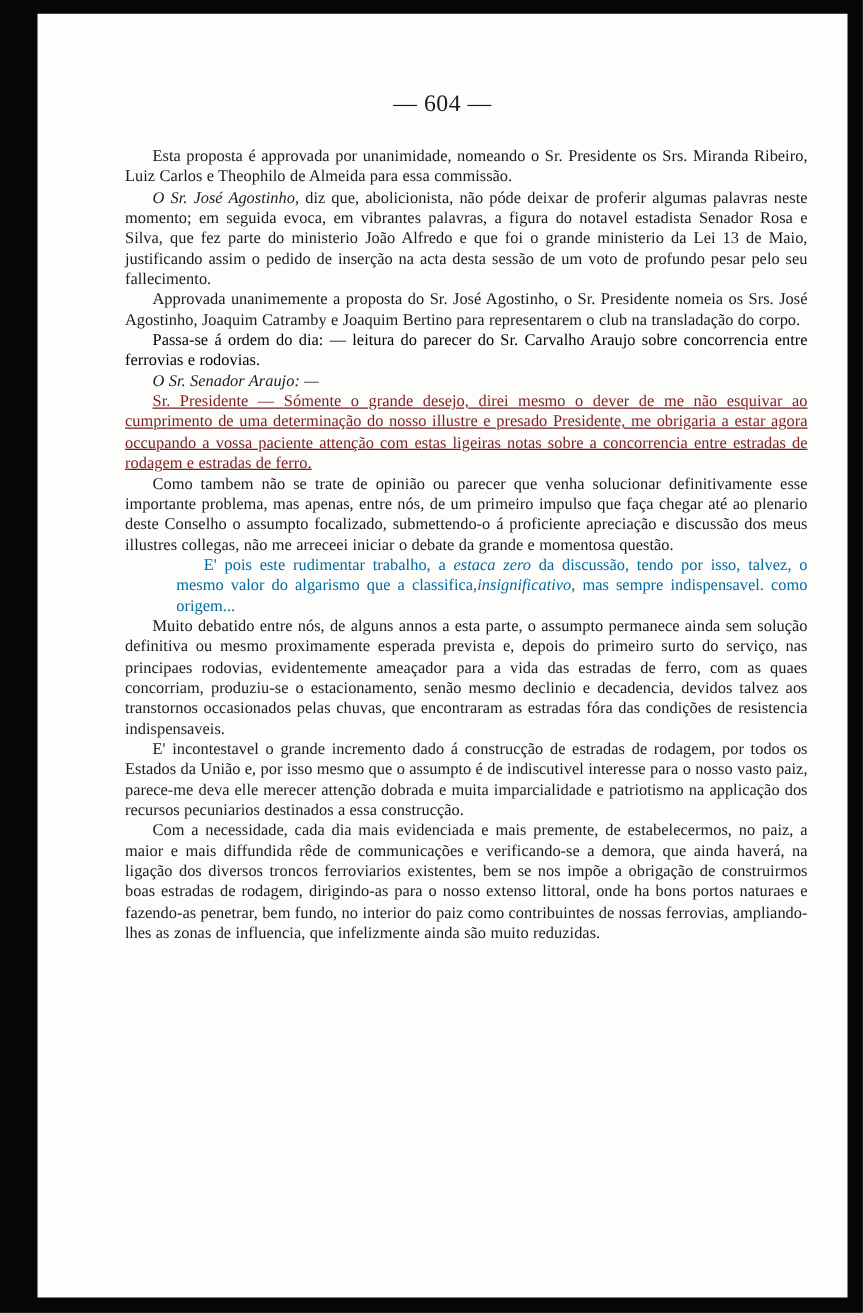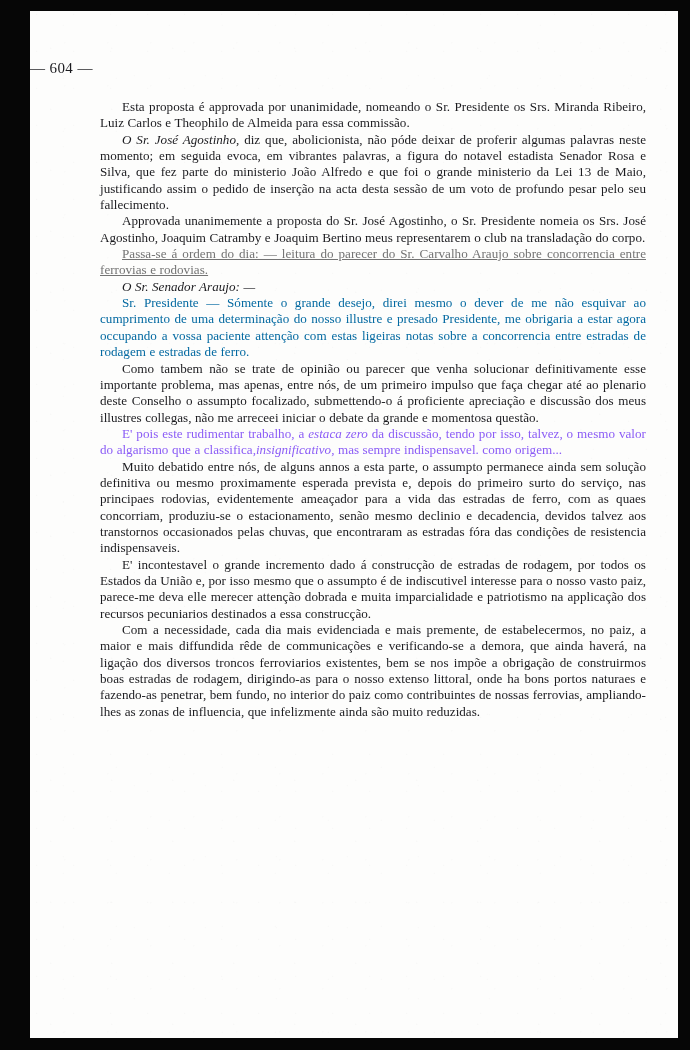--- a/index.html
+++ b/index.html
@@ -31,25 +31,25 @@
     background: #fdfdfc;
     box-sizing: border-box;
     overflow: hidden;
     
     background-image:
       radial-gradient(ellipse at 12% 18%, rgba(0,0,0,0.012), rgba(0,0,0,0) 55%),
       radial-gradient(ellipse at 88% 82%, rgba(0,0,0,0.016), rgba(0,0,0,0) 60%);
   }
 
   #page-number {
-    text-align: left;
-    font-size: 15px;
+    text-align: center;
+    font-size: 19px;
     color: #16161a;
     letter-spacing: 0.4px;
-    margin-top: 49px;
+    margin-top: 62px;
     font-family: "Liberation Serif", "DejaVu Serif", serif;
   }
 
   #body-text {
     margin: 0;
     padding: 0 32px 0 70px;
     margin-top: 22px;
   }
 
   .para {
@@ -86,26 +86,26 @@
 <body>
 
 <div id="scan-frame" style="background: rgb(6, 6, 6);">
   <div id="page-sheet" style="background: rgb(253, 253, 252);">
 
     <div id="page-number" style="color: rgb(27, 27, 31);">— 604 —</div>
 
     <div id="body-text">
         <p class="para" style="color: rgb(27, 27, 31);"><span>Esta proposta é approvada por unanimidade, nomeando o Sr. Presidente os Srs. Miranda Ribeiro, Luiz Carlos e Theophilo de Almeida para essa commissão.</span></p>
         <p class="para" style="color: rgb(27, 27, 31);"><i>O Sr. José Agostinho</i><span>, diz que, abolicionista, não póde deixar de proferir algumas palavras neste momento; em seguida evoca, em vibrantes palavras, a figura do notavel estadista Senador Rosa e Silva, que fez parte do ministerio João Alfredo e que foi o grande ministerio da Lei 13 de Maio, justificando assim o pedido de inserção na acta desta sessão de um voto de profundo pesar pelo seu fallecimento.</span></p>
-        <p class="para" style="color: rgb(27, 27, 31);"><span>Approvada unanimemente a proposta do Sr. José Agostinho, o Sr. Presidente nomeia os Srs. José Agostinho, Joaquim Catramby e Joaquim Bertino meus representarem o club na transladação do corpo.</span></p>
-        <p class="para" style="color: #737373; text-decoration: underline;"><span>Passa-se á ordem do dia: — leitura do parecer do Sr. Carvalho Araujo sobre concorrencia entre ferrovias e rodovias.</span></p>
+        <p class="para" style="color: rgb(27, 27, 31);"><span>Approvada unanimemente a proposta do Sr. José Agostinho, o Sr. Presidente nomeia os Srs. José Agostinho, Joaquim Catramby e Joaquim Bertino para representarem o club na transladação do corpo.</span></p>
+        <p class="para" style="color: #000000;"><span>Passa-se á ordem do dia: — leitura do parecer do Sr. Carvalho Araujo sobre concorrencia entre ferrovias e rodovias.</span></p>
         <p class="para" style="color: rgb(27, 27, 31);"><i>O Sr. Senador Araujo: —</i></p>
-        <p class="para" style="color: #0369a1;"><span>Sr. Presidente — Sómente o grande desejo, direi mesmo o dever de me não esquivar ao cumprimento de uma determinação do nosso illustre e presado Presidente, me obrigaria a estar agora occupando a vossa paciente attenção com estas ligeiras notas sobre a concorrencia entre estradas de rodagem e estradas de ferro.</span></p>
+        <p class="para" style="color: #7f1d1d; text-decoration: underline;"><span>Sr. Presidente — Sómente o grande desejo, direi mesmo o dever de me não esquivar ao cumprimento de uma determinação do nosso illustre e presado Presidente, me obrigaria a estar agora occupando a vossa paciente attenção com estas ligeiras notas sobre a concorrencia entre estradas de rodagem e estradas de ferro.</span></p>
         <p class="para" style="color: rgb(27, 27, 31);"><span>Como tambem não se trate de opinião ou parecer que venha solucionar definitivamente esse importante problema, mas apenas, entre nós, de um primeiro impulso que faça chegar até ao plenario deste Conselho o assumpto focalizado, submettendo-o á proficiente apreciação e discussão dos meus illustres collegas, não me arreceei iniciar o debate da grande e momentosa questão.</span></p>
-        <p class="para" style="color: #8b5cf6;"><span>E' pois este rudimentar trabalho, a </span><i>estaca zero</i><span> da discussão, tendo por isso, talvez, o mesmo valor do algarismo que a classifica,</span><i>insignificativo</i><span>, mas sempre indispensavel. como origem...</span></p>
+        <p class="para" style="color: #0369a1; margin-left: 41px;"><span>E' pois este rudimentar trabalho, a </span><i>estaca zero</i><span> da discussão, tendo por isso, talvez, o mesmo valor do algarismo que a classifica,</span><i>insignificativo</i><span>, mas sempre indispensavel. como origem...</span></p>
         <p class="para" style="color: rgb(27, 27, 31);"><span>Muito debatido entre nós, de alguns annos a esta parte, o assumpto permanece ainda sem solução definitiva ou mesmo proximamente esperada prevista e, depois do primeiro surto do serviço, nas principaes rodovias, evidentemente ameaçador para a vida das estradas de ferro, com as quaes concorriam, produziu-se o estacionamento, senão mesmo declinio e decadencia, devidos talvez aos transtornos occasionados pelas chuvas, que encontraram as estradas fóra das condições de resistencia indispensaveis.</span></p>
         <p class="para" style="color: rgb(27, 27, 31);"><span>E' incontestavel o grande incremento dado á construcção de estradas de rodagem, por todos os Estados da União e, por isso mesmo que o assumpto é de indiscutivel interesse para o nosso vasto paiz, parece-me deva elle merecer attenção dobrada e muita imparcialidade e patriotismo na applicação dos recursos pecuniarios destinados a essa construcção.</span></p>
         <p class="para" style="color: rgb(27, 27, 31);"><span>Com a necessidade, cada dia mais evidenciada e mais premente, de estabelecermos, no paiz, a maior e mais diffundida rêde de communicações e verificando-se a demora, que ainda haverá, na ligação dos diversos troncos ferroviarios existentes, bem se nos impõe a obrigação de construirmos boas estradas de rodagem, dirigindo-as para o nosso extenso littoral, onde ha bons portos naturaes e fazendo-as penetrar, bem fundo, no interior do paiz como contribuintes de nossas ferrovias, ampliando-lhes as zonas de influencia, que infelizmente ainda são muito reduzidas.</span></p>
       </div>
 
     <div id="grain"></div>
   </div>
 </div>
 
 </body></html>

